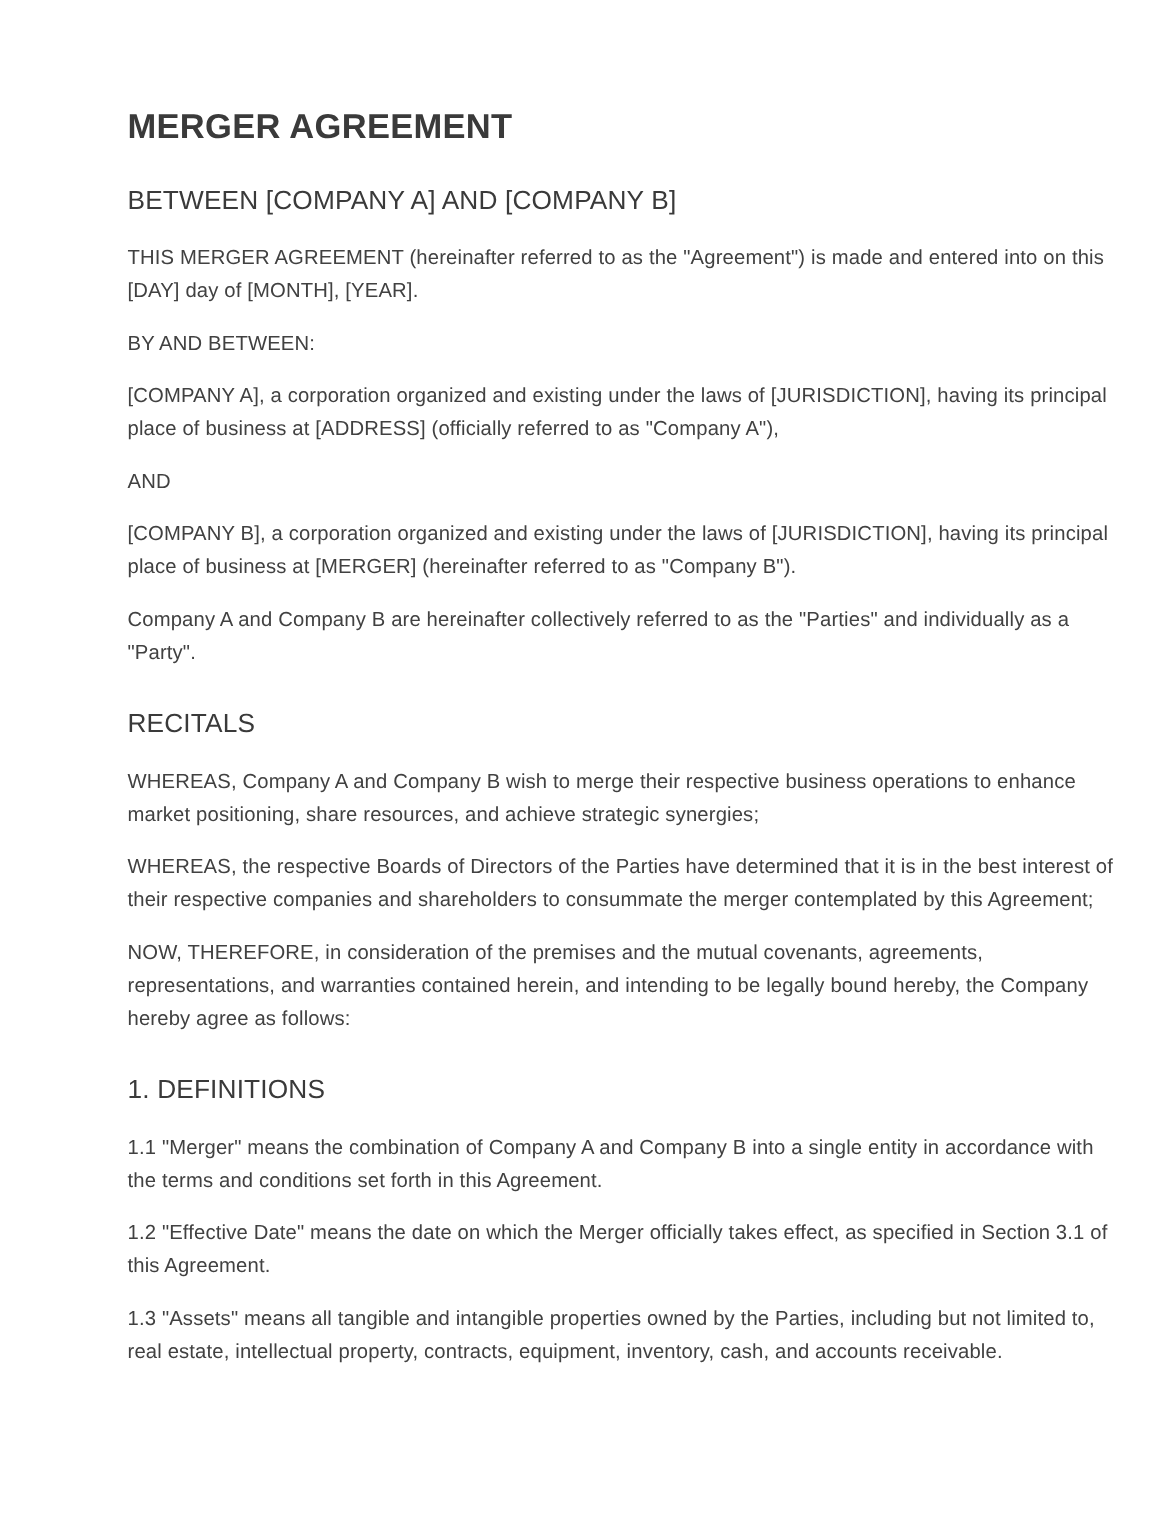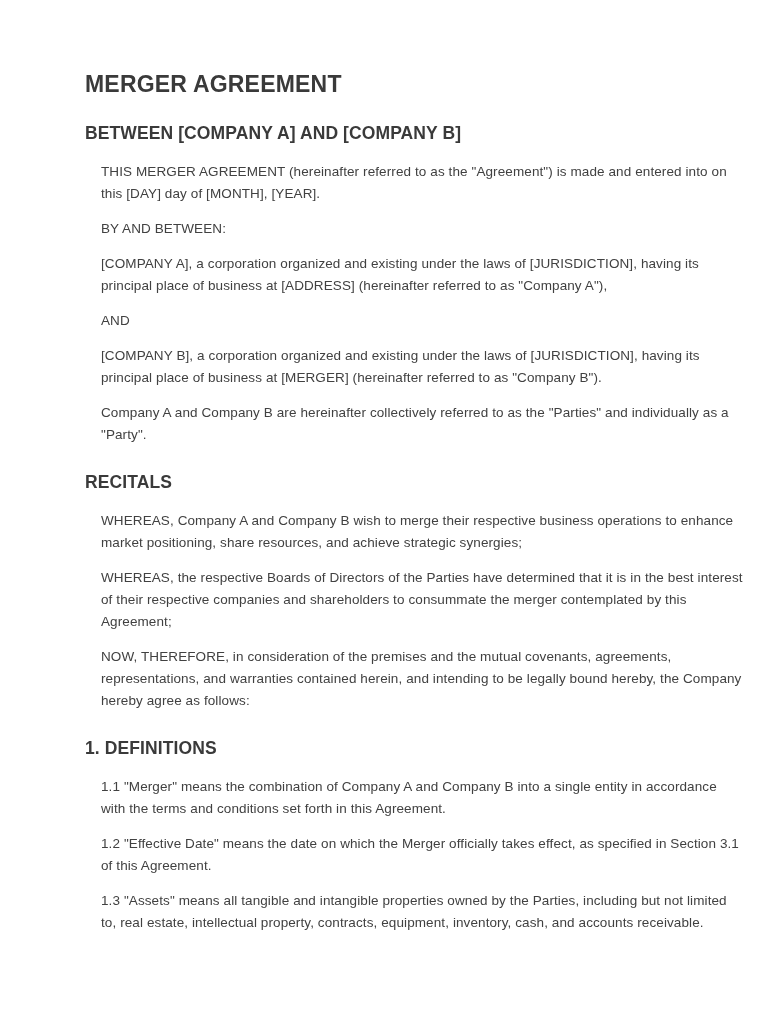--- a/index.html
+++ b/index.html
@@ -26,46 +26,46 @@
     margin: 0 0 26px 0;
     font-size: 23px;
     font-weight: bold;
     color: #3a3a3a;
     letter-spacing: 0.2px;
     line-height: 1.15;
   }
   .doc-h2 {
     margin: 26px 0 17px 0;
     font-size: 17.5px;
-    font-weight: bold;
+    font-weight: normal;
     color: #3a3a3a;
     letter-spacing: 0.1px;
     line-height: 1.2;
   }
   .doc-p {
-    margin: 0 0 13px 16px;
+    margin: 0 0 13px 0;
     font-size: 13.5px;
     line-height: 22px;
     color: #414141;
     letter-spacing: 0.1px;
   }
 </style>
 </head>
 <body>
 
 <div class="page">
   <div class="content">
 
     <h1 class="doc-title">MERGER AGREEMENT</h1>
 
     <h2 class="doc-h2">BETWEEN [COMPANY A] AND [COMPANY B]</h2>
 
     <p class="doc-p">THIS MERGER AGREEMENT (hereinafter referred to as the "Agreement") is made and entered into on this [DAY] day of [MONTH], [YEAR].</p>
     <p class="doc-p">BY AND BETWEEN:</p>
-    <p class="doc-p">[COMPANY A], a corporation organized and existing under the laws of [JURISDICTION], having its principal place of business at [ADDRESS] (hereinafter referred to as "Company A"),</p>
+    <p class="doc-p">[COMPANY A], a corporation organized and existing under the laws of [JURISDICTION], having its principal place of business at [ADDRESS] (officially referred to as "Company A"),</p>
     <p class="doc-p">AND</p>
     <p class="doc-p">[COMPANY B], a corporation organized and existing under the laws of [JURISDICTION], having its principal place of business at [MERGER] (hereinafter referred to as "Company B").</p>
     <p class="doc-p">Company A and Company B are hereinafter collectively referred to as the "Parties" and individually as a "Party".</p>
 
     <h2 class="doc-h2">RECITALS</h2>
 
     <p class="doc-p">WHEREAS, Company A and Company B wish to merge their respective business operations to enhance market positioning, share resources, and achieve strategic synergies;</p>
     <p class="doc-p">WHEREAS, the respective Boards of Directors of the Parties have determined that it is in the best interest of their respective companies and shareholders to consummate the merger contemplated by this Agreement;</p>
     <p class="doc-p">NOW, THEREFORE, in consideration of the premises and the mutual covenants, agreements, representations, and warranties contained herein, and intending to be legally bound hereby, the Company hereby agree as follows:</p>
 

